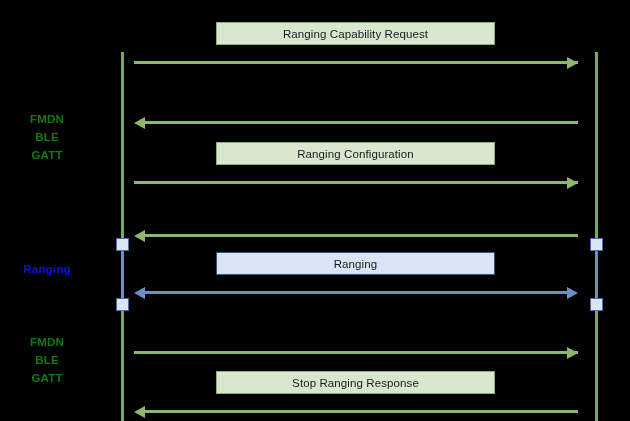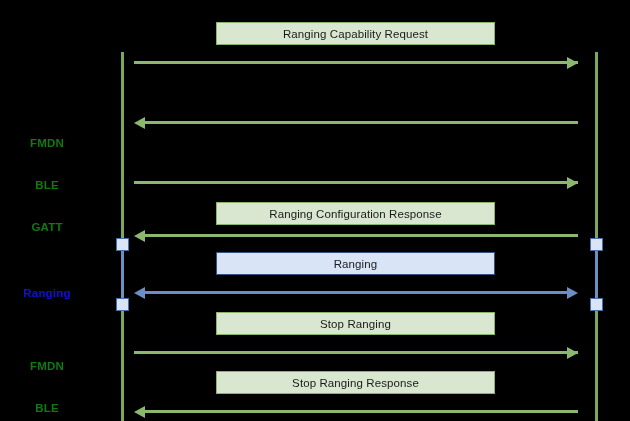--- a/index.html
+++ b/index.html
@@ -94,21 +94,21 @@
     position: absolute;
     width: 78px;
     text-align: center;
     font-size: 11.5px;
     font-weight: bold;
     line-height: 18px;
     letter-spacing: 0.2px;
   }
   .side-label.green { color: #0f7a0f; }
   .side-label.blue  { color: #0f0fe0; }
-  .side-label span { display: block; margin-top: 24px; }
+  .side-label span { display: block; }
 </style>
 </head>
 <body>
 
 <div id="stage">
 
   <div class="lifeline" style="left:121px; top:52px; height:192px;"></div>
 
   <div class="lifeline blue-seg" style="left:121px; top:244px; height:61px;"></div>
 
@@ -141,39 +141,36 @@
 
   <div class="msgbox green" style="top:22px;">
     <span>Ranging Capability Request</span>
   </div>
   <div class="arrow-line" style="left:134px; top:61px; width:444px;"></div>
   <div class="arrow-head right" style="left:567px; top:56.5px;"></div>
 
   <div class="arrow-line" style="left:140px; top:121px; width:438px;"></div>
   <div class="arrow-head left" style="left:134px; top:116.5px;"></div>
 
+  <div class="msgbox green" style="top:142px;">
+    <span>Ranging Configuration</span>
+  </div>
   <div class="arrow-line" style="left:134px; top:181px; width:444px;"></div>
   <div class="arrow-head right" style="left:567px; top:176.5px;"></div>
 
-  <div class="msgbox green" style="top:202px;">
-    <span>Ranging Configuration Response</span>
-  </div>
   <div class="arrow-line" style="left:140px; top:234px; width:438px;"></div>
   <div class="arrow-head left" style="left:134px; top:229.5px;"></div>
 
   <div class="msgbox blue" style="top:252px;">
     <span>Ranging</span>
   </div>
   <div class="arrow-line blue" style="left:140px; top:291px; width:432px;"></div>
   <div class="arrow-head left blue" style="left:134px; top:286.5px;"></div>
   <div class="arrow-head right blue" style="left:567px; top:286.5px;"></div>
 
-  <div class="msgbox green" style="top:312px;">
-    <span>Stop Ranging</span>
-  </div>
   <div class="arrow-line" style="left:134px; top:351px; width:444px;"></div>
   <div class="arrow-head right" style="left:567px; top:346.5px;"></div>
 
   <div class="msgbox green" style="top:371px;">
     <span>Stop Ranging Response</span>
   </div>
   <div class="arrow-line" style="left:140px; top:410px; width:438px;"></div>
   <div class="arrow-head left" style="left:134px; top:405.5px;"></div>
 
 </div>

